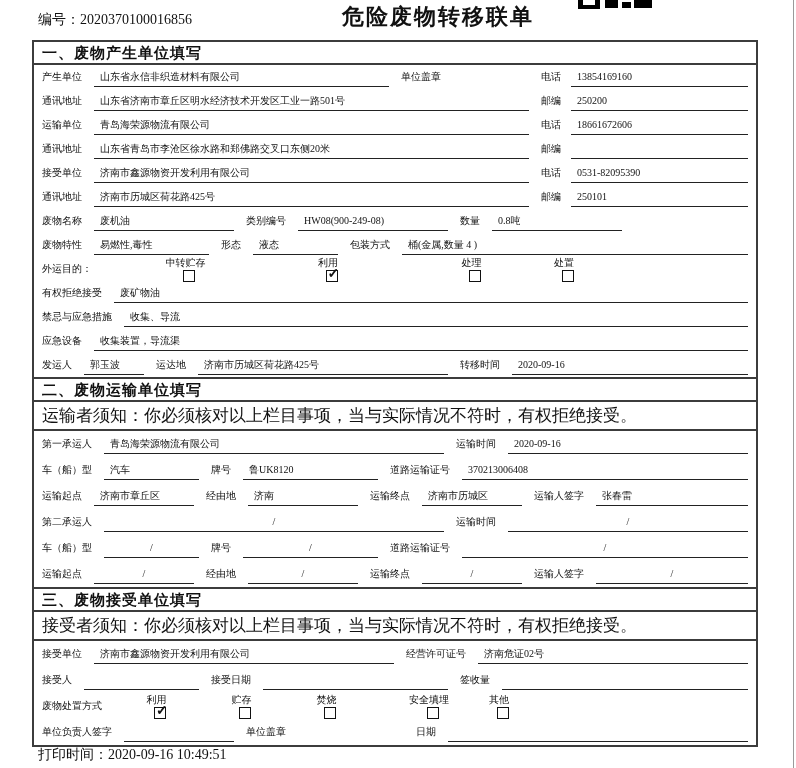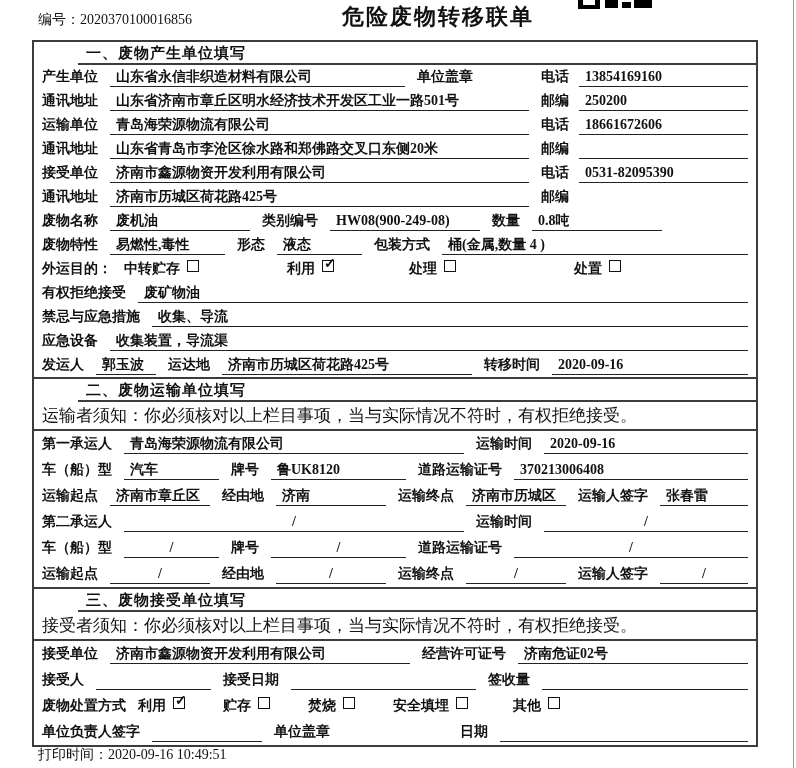--- a/index.html
+++ b/index.html
@@ -17,44 +17,44 @@
   .qr span { position:absolute; top:0; background:#000; }
   .qr .q1 { left:0; width:22px; height:9px; background:transparent;
     border-left:5px solid #000; border-right:5px solid #000; border-bottom:4px solid #000; }
   .qr .q2 { left:27px; width:13px; height:8px; }
   .qr .q3 { left:44px; width:9px; height:6px; top:2px; }
   .qr .q4 { left:56px; width:18px; height:8px; }
 
   
   .tbl { position:absolute; left:32px; top:40px; width:726px; border:2px solid #3c3c3c; background:#fff; }
   .sec-h { font-size:15px; font-weight:bold; padding:2px 8px 1px 8px; height:23px;
-    border-bottom:2px solid #3c3c3c; letter-spacing:1px;margin-left:44px; }
+    border-bottom:2px solid #3c3c3c; letter-spacing:1px; }
   .sec { border-top:0; }
   .sec + .sec { border-top:2px solid #3c3c3c; }
   .notice { height:29px; display:flex; align-items:center; padding:0 8px;
     border-bottom:2px solid #3c3c3c; font-size:17px; white-space:nowrap; }
 
-  .r { display:flex; align-items:center; height:24px; padding:0 8px; font-size:14px;font-weight:bold; }
+  .r { display:flex; align-items:center; height:24px; padding:0 8px; font-size:10px; }
   .sec2 .r, .sec3 .r { height:26px; }
   .lbl { white-space:nowrap; margin-right:12px; flex-shrink:0; }
   .val { border-bottom:1px solid #222; padding:0 6px; white-space:nowrap;
     height:19px; line-height:18px; flex-shrink:0; overflow:hidden; }
   .fill { flex:1 1 auto; }
   .sp { flex:1 1 auto; }
   .ctr { text-align:center; }
   .rg { width:207px; flex-shrink:0; display:flex; align-items:center; }
   .rg .lbl { margin-right:10px; }
   .rg .val { flex:1; }
 
   .w60{width:60px} .w85{width:85px} .w95{width:95px} .w100{width:100px}
   .w110{width:110px} .w115{width:115px} .w130{width:130px} .w135{width:135px}
   .w140{width:140px} .w150{width:150px} .w185{width:185px} .w250{width:250px}
   .w295{width:295px} .w300{width:300px} .w340{width:340px}
 
-  .opt { display:flex; align-items:flex-start; flex-shrink:0; }
+  .opt { display:flex; align-items:center; flex-shrink:0;flex-direction:column; }
   .ow1{width:163px} .ow2{width:122px} .ow3{width:165px}
   .dw1{width:85px} .dw2{width:85px} .dw3{width:85px} .dw4{width:120px}
   .cb { width:12px; height:12px; border:1px solid #111; display:inline-block;
     margin-left:7px; position:relative; flex-shrink:0; background:#fff; }
   .cb.checked::after { content:"✓"; position:absolute; left:1px; top:-4px;
     font-size:14px; font-weight:bold; color:#111; line-height:1; }
 
   .ml12 { margin-left:12px; }
   .gap120 { margin-left:118px; }
 
@@ -126,20 +126,21 @@
           <span class="lbl">电话</span>
           <span class="val fill">0531-82095390</span>
         </span>
       </div>
 
       <div class="r">
         <span class="lbl">通讯地址</span>
         <span class="val fill">济南市历城区荷花路425号</span>
         <span class="rg ml12">
           <span class="lbl">邮编</span>
+          <span class="val fill">250101</span>
         </span>
       </div>
 
       <div class="r">
         <span class="lbl">废物名称</span>
         <span class="val w140">废机油</span>
         <span class="lbl ml12">类别编号</span>
         <span class="val w150">HW08(900-249-08)</span>
         <span class="lbl ml12">数量</span>
         <span class="val w130">0.8吨</span>

